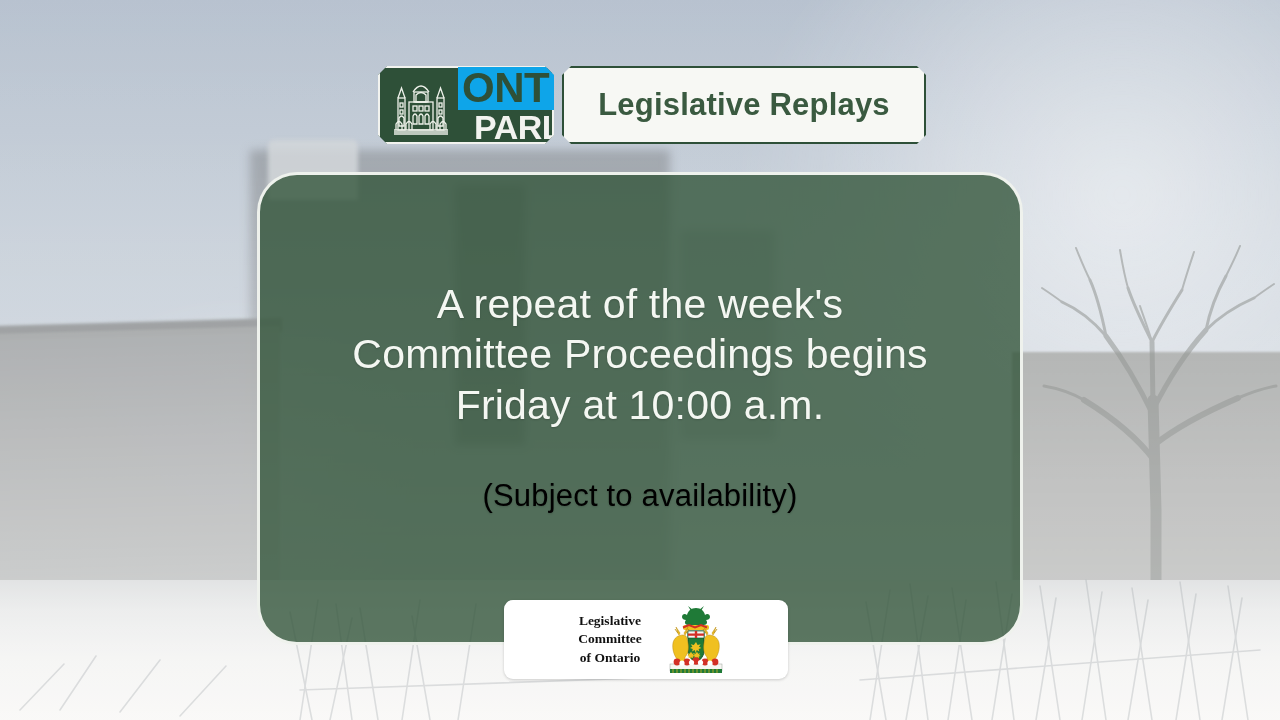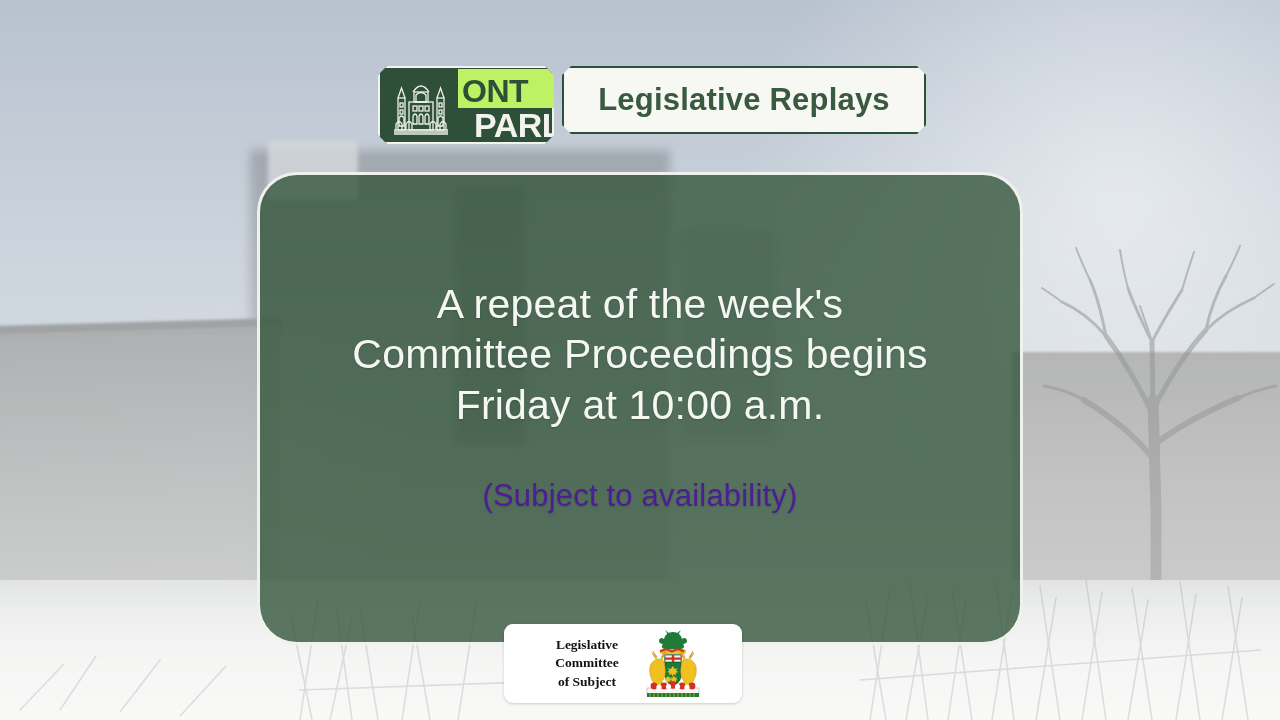--- a/index.html
+++ b/index.html
@@ -222,43 +222,43 @@
   }
   .logo-building svg { display: block; }
   .logo-words {
     margin-left: 4px;
     display: flex;
     flex-direction: column;
     justify-content: center;
     line-height: .95;
   }
   .logo-ont {
-    background: #bef264;
+    background: #0ea5e9;
     color: #2e5038;
     font-weight: 700;
-    font-size: 32px;
+    font-size: 42px;
     letter-spacing: -0.5px;
-    padding: 7px 4px 2px 4px;
+    padding: 1px 4px 2px 4px;
     font-family: "Liberation Sans", sans-serif;
   }
   .logo-parl {
     color: #f2f3ef;
     font-weight: 700;
     font-size: 34px;
     letter-spacing: -0.5px;
     padding: 1px 4px 0 4px;
     font-family: "Liberation Sans", sans-serif;
     margin-left: 12px;
   }
 
   
   .title-box {
     position: relative;
     width: 364px;
-    height: 68px;
+    height: 78px;
     background: #f7f8f4;
     border: 2px solid #2e5038;
     box-sizing: border-box;
     display: flex;
     align-items: center;
     justify-content: center;
     clip-path: polygon(9px 0, calc(100% - 9px) 0, 100% 9px, 100% calc(100% - 9px),
                        calc(100% - 9px) 100%, 9px 100%, 0 calc(100% - 9px), 0 9px);
   }
   .title-box-text {
@@ -298,34 +298,34 @@
     font-size: 41px;
     line-height: 1.22;
     font-weight: 400;
     letter-spacing: .2px;
     font-family: "Liberation Sans", sans-serif;
     text-shadow: 0 1px 2px rgba(0,0,0,.18);
   }
   .card-main-text .ln { display: block; }
   .card-sub-text {
     margin-top: 48px;
-    color: #4c1d95;
+    color: #000000;
     font-size: 31px;
     font-weight: 400;
     letter-spacing: .2px;
     font-family: "Liberation Sans", sans-serif;
     text-shadow: 0 1px 2px rgba(0,0,0,.16);
   }
 
   
   .lao-badge {
     position: absolute;
     left: 504px;
-    top: 624px;
-    width: 238px;
+    top: 600px;
+    width: 284px;
     height: 79px;
     background: #ffffff;
     border-radius: 9px;
     display: flex;
     align-items: center;
     justify-content: center;
     gap: 6px;
     padding: 0 10px;
     box-sizing: border-box;
     box-shadow: 0 1px 3px rgba(0,0,0,.18);
@@ -500,21 +500,21 @@
         <span class="ln">Friday at 10:00 a.m.</span>
       </div>
       <div class="card-sub-text">(Subject to availability)</div>
     </div>
   </div>
 
   <div class="lao-badge">
     <div class="lao-text">
       <span class="ln">Legislative</span>
       <span class="ln">Committee</span>
-      <span class="ln">of Subject</span>
+      <span class="ln">of Ontario</span>
     </div>
 
     <div class="lao-arms">
       <svg width="66" height="70" viewBox="0 0 66 70">
 
         <g>
           <path d="M33 3 C 28 3 25 6 24 10 C 22 8 19 9 19 12 C 19 14 21 15 23 15
                    C 21 17 22 20 25 20 L41 20 C 44 20 45 17 43 15 C 45 15 47 14 47 12
                    C 47 9 44 8 42 10 C 41 6 38 3 33 3 Z" fill="#1f7a37"></path>
           <path d="M28 6 L25 1 L30 5 Z" fill="#1f7a37"></path>

